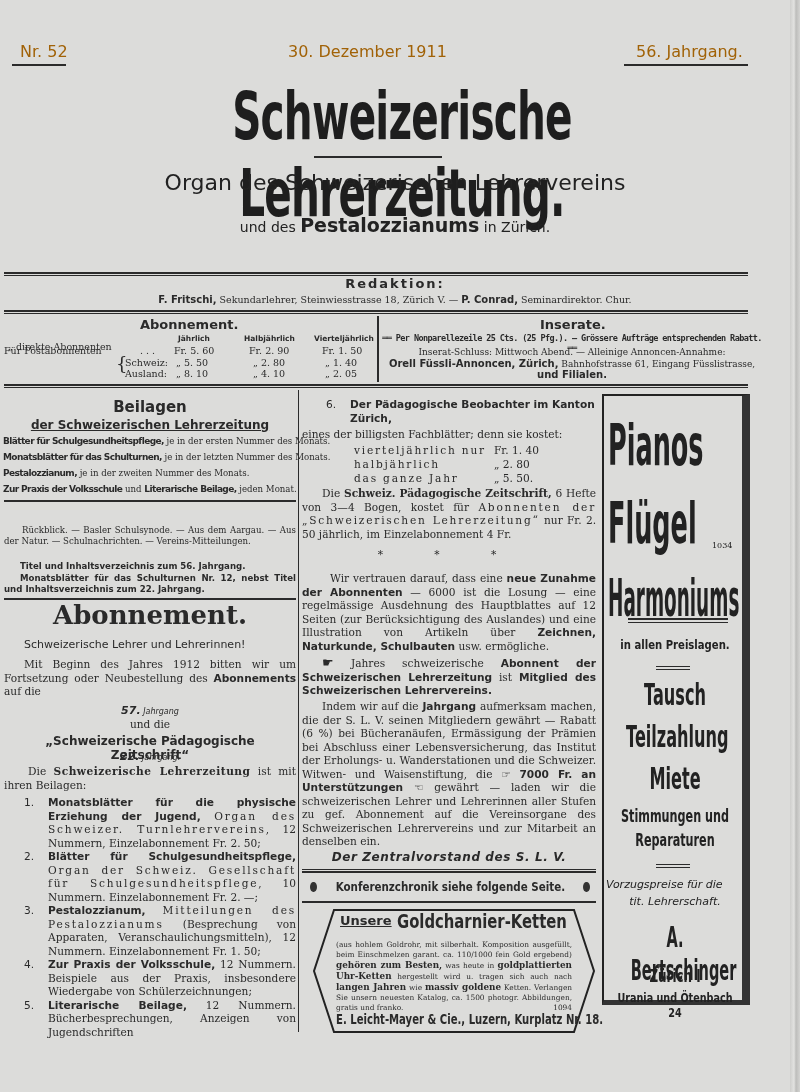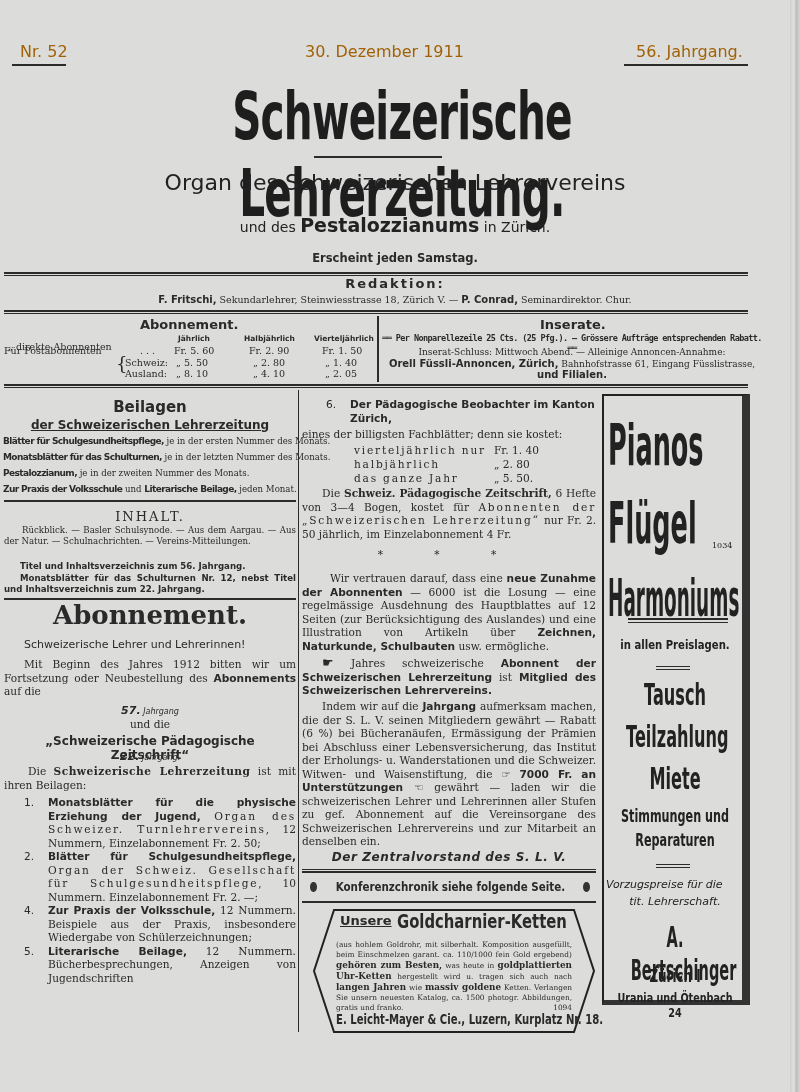--- a/index.html
+++ b/index.html
@@ -18,21 +18,21 @@
     background: linear-gradient(to right, #cfcfcd 0, #e2e2e0 40%, #bdbdbb 60%, #d4d4d2 100%); }
   .abs { position: absolute; }
   .sans { font-family: "DejaVu Sans", sans-serif; }
   .b { font-weight: bold; }
   .i { font-style: italic; }
   .rule { position: absolute; background: #2b2b2b; }
 
   
   .hdr-left, .hdr-mid, .hdr-right { top: 42px; font-family: "DejaVu Sans", sans-serif; font-size: 16px; color: #a16207; }
   .hdr-left { left: 20px; }
-  .hdr-mid { left: 305px; text-align: center; }
+  .hdr-mid { left: 288px; text-align: center; }
   .hdr-right { left: 636px; }
   .title {
     left: 62px; top: 78px; width: 680px; text-align: center;
     font-family: "DejaVu Sans", sans-serif; font-weight: bold; font-size: 52px;
     letter-spacing: -1px; color: #1e1e1e;
     transform: scaleX(0.78) scaleY(1.28); transform-origin: 340px 0;
   }
   .subtitle { left: 0; width: 790px; top: 170px; text-align: center; font-family: "DejaVu Sans", sans-serif; font-size: 22px; color: #222; }
   .subtitle2 { left: 0; width: 790px; top: 214px; text-align: center; font-family: "DejaVu Sans", sans-serif; font-size: 14px; color: #222; }
   .subtitle2 .big { font-size: 19px; font-weight: bold; }
@@ -101,21 +101,20 @@
   <div class="rule" style="left:624px;top:64px;width:124px;height:2px;"></div>
 
   <div class="abs title">Schweizerische Lehrerzeitung.</div>
   <div class="rule" style="left:314px;top:156px;width:128px;height:2px;"></div>
   <div class="abs subtitle">Organ des Schweizerischen Lehrervereins</div>
   <div class="abs subtitle2">
     <span>und des</span>
     <span class="big">Pestalozzianums</span>
     <span>in Zürich.</span>
   </div>
-  <div class="abs erscheint">Erscheint jeden Samstag.</div>
 
   <div class="rule" style="left:4px;top:272px;width:744px;height:2px;"></div>
   <div class="rule" style="left:4px;top:275px;width:744px;height:1px;"></div>
 
   <div class="abs redaktion-h">Redaktion:</div>
   <div class="abs redaktion-t">
     <span class="sb">F. Fritschi,</span>
     <span>Sekundarlehrer, Steinwiesstrasse 18, Zürich V. —</span>
     <span class="sb">P. Conrad,</span>
     <span>Seminardirektor. Chur.</span>
@@ -176,21 +175,20 @@
     <span>je in der zweiten Nummer des Monats.</span>
   </div>
   <div class="abs beil-line" style="left:3px;top:484px;">
     <span class="k">Zur Praxis der Volksschule</span>
     <span>und</span>
     <span class="k">Literarische Beilage,</span>
     <span>jeden Monat.</span>
   </div>
   <div class="rule" style="left:4px;top:500px;width:292px;height:2px;"></div>
 
-  <div class="abs col1 inhalt-h">INHALT.</div>
   <div class="abs inhalt-t" style="left:4px;width:292px;top:525px;text-indent:18px;line-height:11px;">Rückblick. — Basler Schulsynode. — Aus dem Aargau. — Aus der Natur. — Schulnachrichten. — Vereins-Mitteilungen.</div>
   <div class="abs inhalt-b" style="left:20px;top:561px;">Titel und Inhaltsverzeichnis zum 56. Jahrgang.</div>
   <div class="abs inhalt-b" style="left:4px;width:292px;top:573px;text-indent:16px;line-height:11px;text-align:justify;">Monatsblätter für das Schulturnen Nr. 12, nebst Titel und Inhaltsverzeichnis zum 22. Jahrgang.</div>
   <div class="rule" style="left:4px;top:598px;width:292px;height:2px;"></div>
 
   <div class="abs col1 abon-h">Abonnement.</div>
   <div class="abs abon-sub">Schweizerische Lehrer und Lehrerinnen!</div>
 
   <div class="abs body10 lt" style="left:4px;width:292px;top:658px;text-indent:20px;">
     <span>Mit Beginn des Jahres 1912 bitten wir um Fortsetzung oder Neubestellung des</span>
@@ -217,20 +215,25 @@
   <div class="abs body10 lt" style="left:24px;width:272px;top:796px;">
     <div class="list-item">
       <span class="n">1.</span><span class="sb10">Monatsblätter für die physische Erziehung der Jugend,</span>
       <span class="sp">Organ des Schweizer. Turnlehrervereins,</span>
       <span>12 Nummern, Einzelabonnement Fr. 2. 50;</span>
     </div>
     <div class="list-item">
       <span class="n">2.</span><span class="sb10">Blätter für Schulgesundheitspflege,</span>
       <span class="sp">Organ der Schweiz. Gesellschaft für Schulgesundheitspflege,</span>
       <span>10 Nummern. Einzelabonnement Fr. 2. —;</span>
+    </div>
+    <div class="list-item">
+      <span class="n">3.</span><span class="sb10">Pestalozzianum,</span>
+      <span class="sp">Mitteilungen des Pestalozzianums</span>
+      <span>(Besprechung von Apparaten, Veranschaulichungsmitteln), 12 Nummern. Einzelabonnement Fr. 1. 50;</span>
     </div>
     <div class="list-item">
       <span class="n">4.</span><span class="sb10">Zur Praxis der Volksschule,</span>
       <span>12 Nummern. Beispiele aus der Praxis, insbesondere Wiedergabe von Schülerzeichnungen;</span>
     </div>
     <div class="list-item">
       <span class="n">5.</span><span class="sb10">Literarische Beilage,</span>
       <span>12 Nummern. Bücherbesprechungen, Anzeigen von Jugendschriften</span>
     </div>
   </div>

